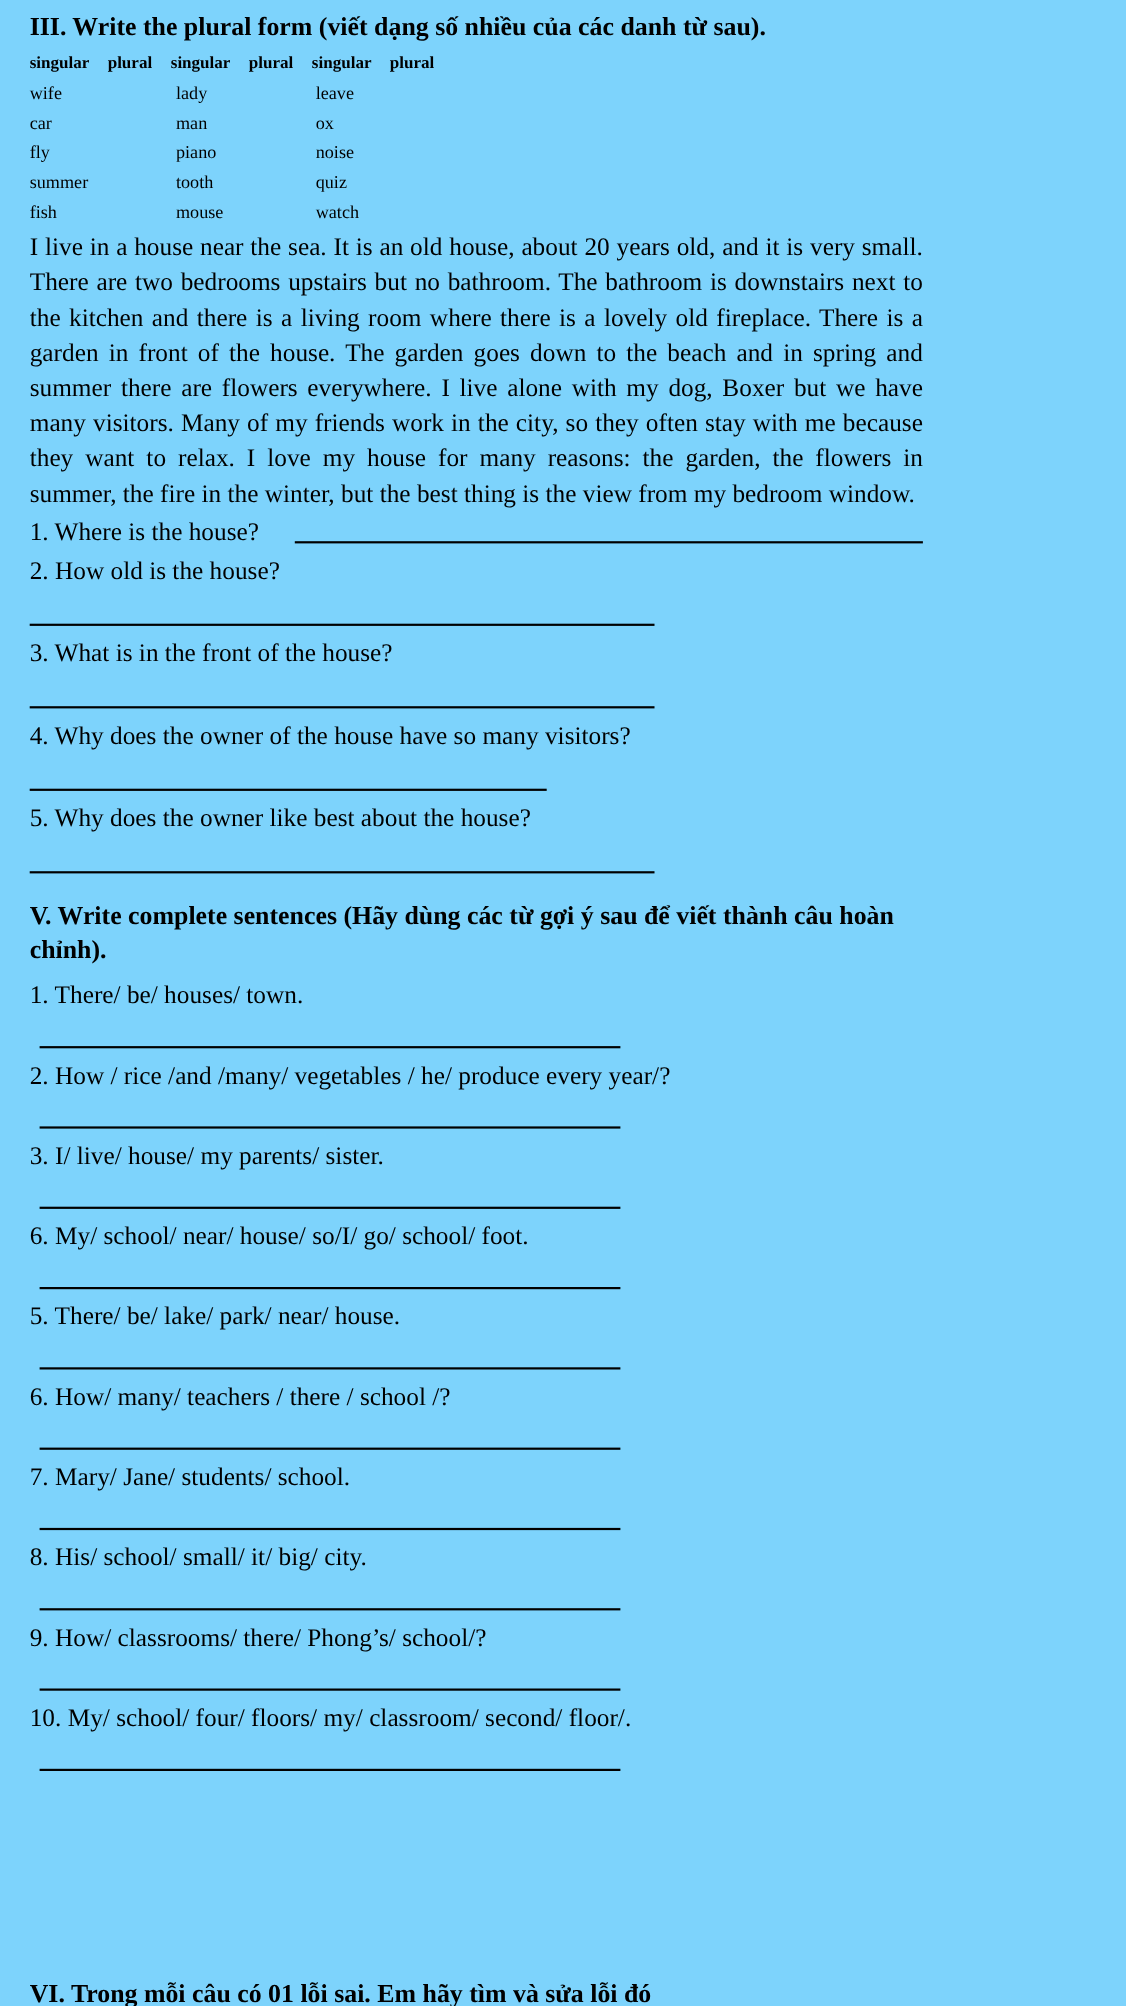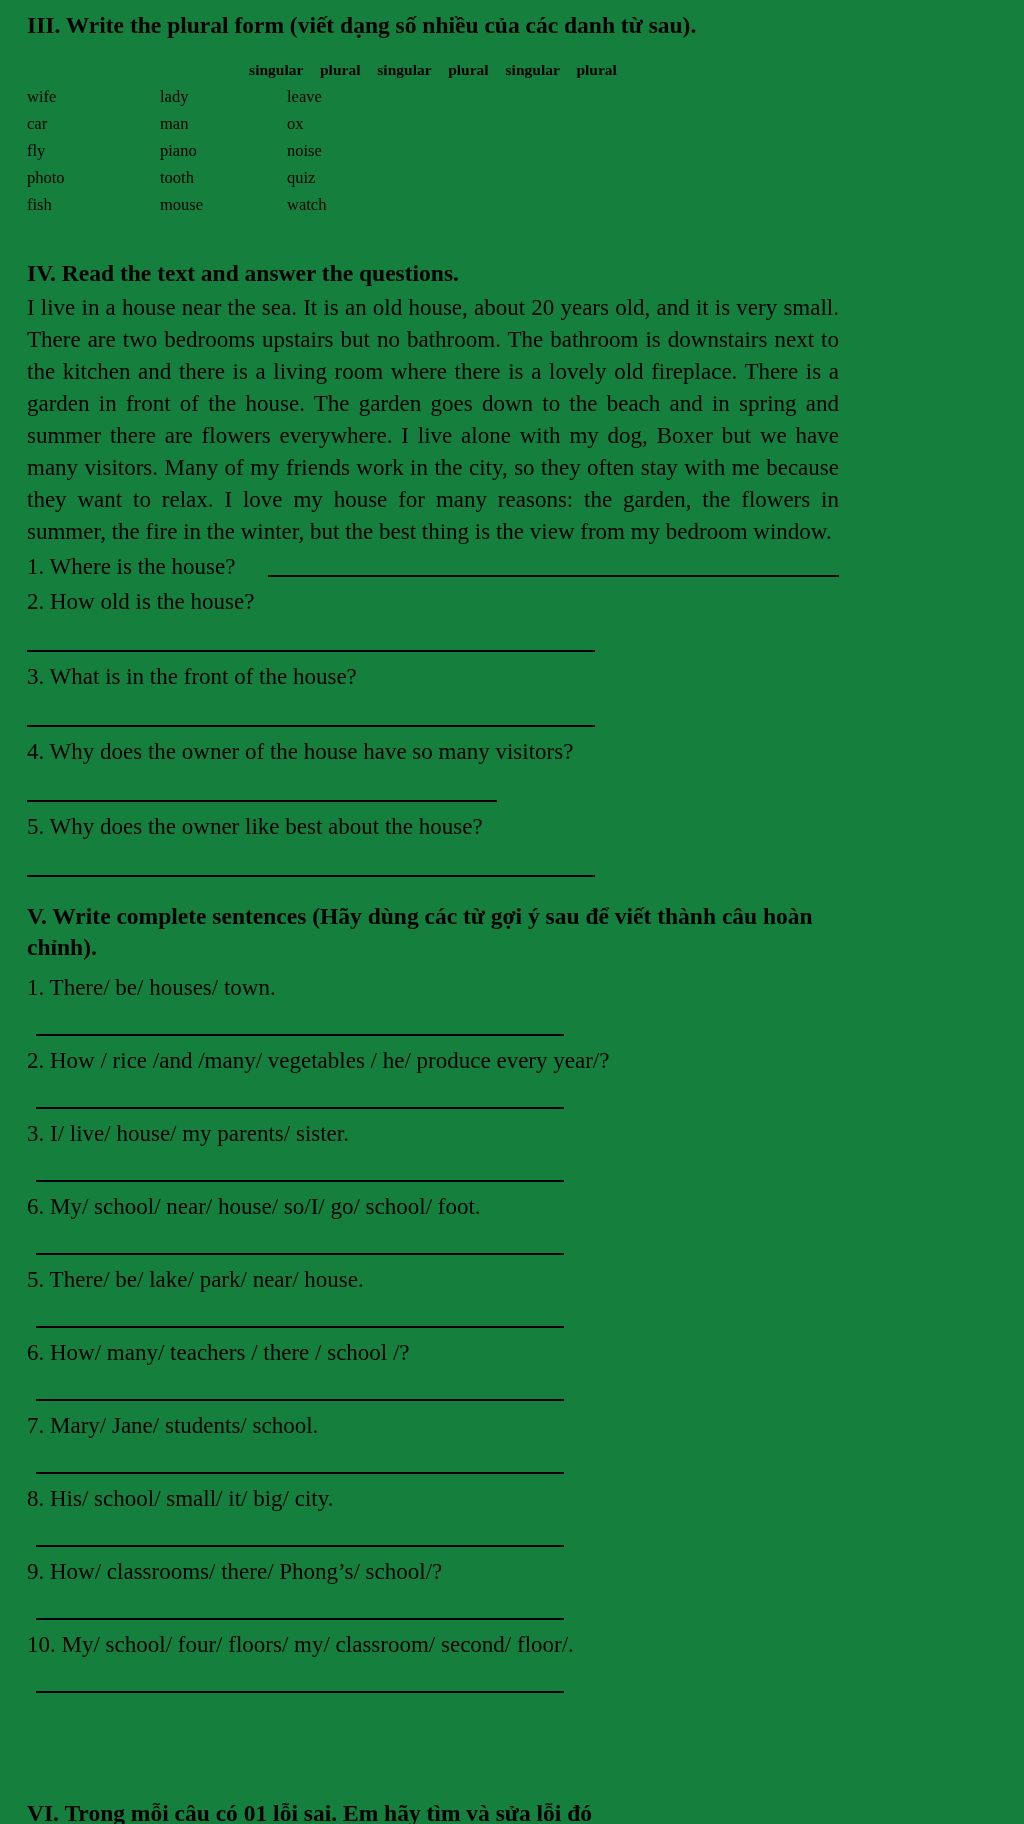--- a/index.html
+++ b/index.html
@@ -1,21 +1,21 @@
 <!DOCTYPE html>
 <html><head>
 <meta charset="utf-8">
 <style>
   html,body{margin:0;padding:0;background:#ffffff;}
   body{width:1024px;font-family:"Liberation Serif","DejaVu Serif",serif;color:#000;}
   .page{position:relative;width:1024px;height:1824px;overflow:hidden;box-sizing:border-box;
-        padding:10px 185px 0 27px;background:#15803d;}
+        padding:10px 185px 0 27px;background:#7dd3fc;}
   .sec-title{font-size:23.5px;font-weight:700;line-height:31px;}
   
-  .plural-header{margin-top:18px;font-size:15.5px;font-weight:700;line-height:22px;word-spacing:13px;text-align:center;}
+  .plural-header{margin-top:6px;font-size:15.5px;font-weight:700;line-height:22px;word-spacing:13px;}
   .plural-table{margin-top:2px;}
   .pt-row{display:grid;grid-template-columns:133px 127px auto;font-size:16.5px;line-height:27px;}
   
   .mt40{margin-top:40px;}
   .passage{margin-top:3px;width:812px;font-size:23px;line-height:32px;text-align:justify;}
   .q{font-size:23px;line-height:33px;margin-top:2px;}
   .q-inline{display:flex;align-items:flex-end;font-size:23px;line-height:33px;margin-top:2px;gap:25px;}
   .blank-fill{flex:1;border-bottom:2px solid #000;height:0;margin:0 0 6px 8px;}
   .blank{border-bottom:2px solid #000;height:26px;margin:6px 0 8px 0;}
   .w568{width:568px;}
@@ -45,32 +45,31 @@
       <span>car</span>
       <span>man</span>
       <span>ox</span>
     </div>
     <div class="pt-row">
       <span>fly</span>
       <span>piano</span>
       <span>noise</span>
     </div>
     <div class="pt-row">
-      <span>photo</span>
+      <span>summer</span>
       <span>tooth</span>
       <span>quiz</span>
     </div>
     <div class="pt-row">
       <span>fish</span>
       <span>mouse</span>
       <span>watch</span>
     </div>
   </div>
 
-  <div class="sec-title mt40">IV. Read the text and answer the questions.</div>
   <div class="passage">I live in a house near the sea. It is an old house, about 20 years old, and it is very small. There are two bedrooms upstairs but no bathroom. The bathroom is downstairs next to the kitchen and there is a living room where there is a lovely old fireplace. There is a garden in front of the house. The garden goes down to the beach and in spring and summer there are flowers everywhere. I live alone with my dog, Boxer but we have many visitors. Many of my friends work in the city, so they often stay with me because they want to relax. I love my house for many reasons: the garden, the flowers in summer, the fire in the winter, but the best thing is the view from my bedroom window.</div>
 
   <div class="q-inline">
     <span>1. Where is the house?</span>
     <span class="blank-fill"></span>
   </div>
 
   <div class="q">2. How old is the house?</div>
   <div class="blank w568"></div>
 

